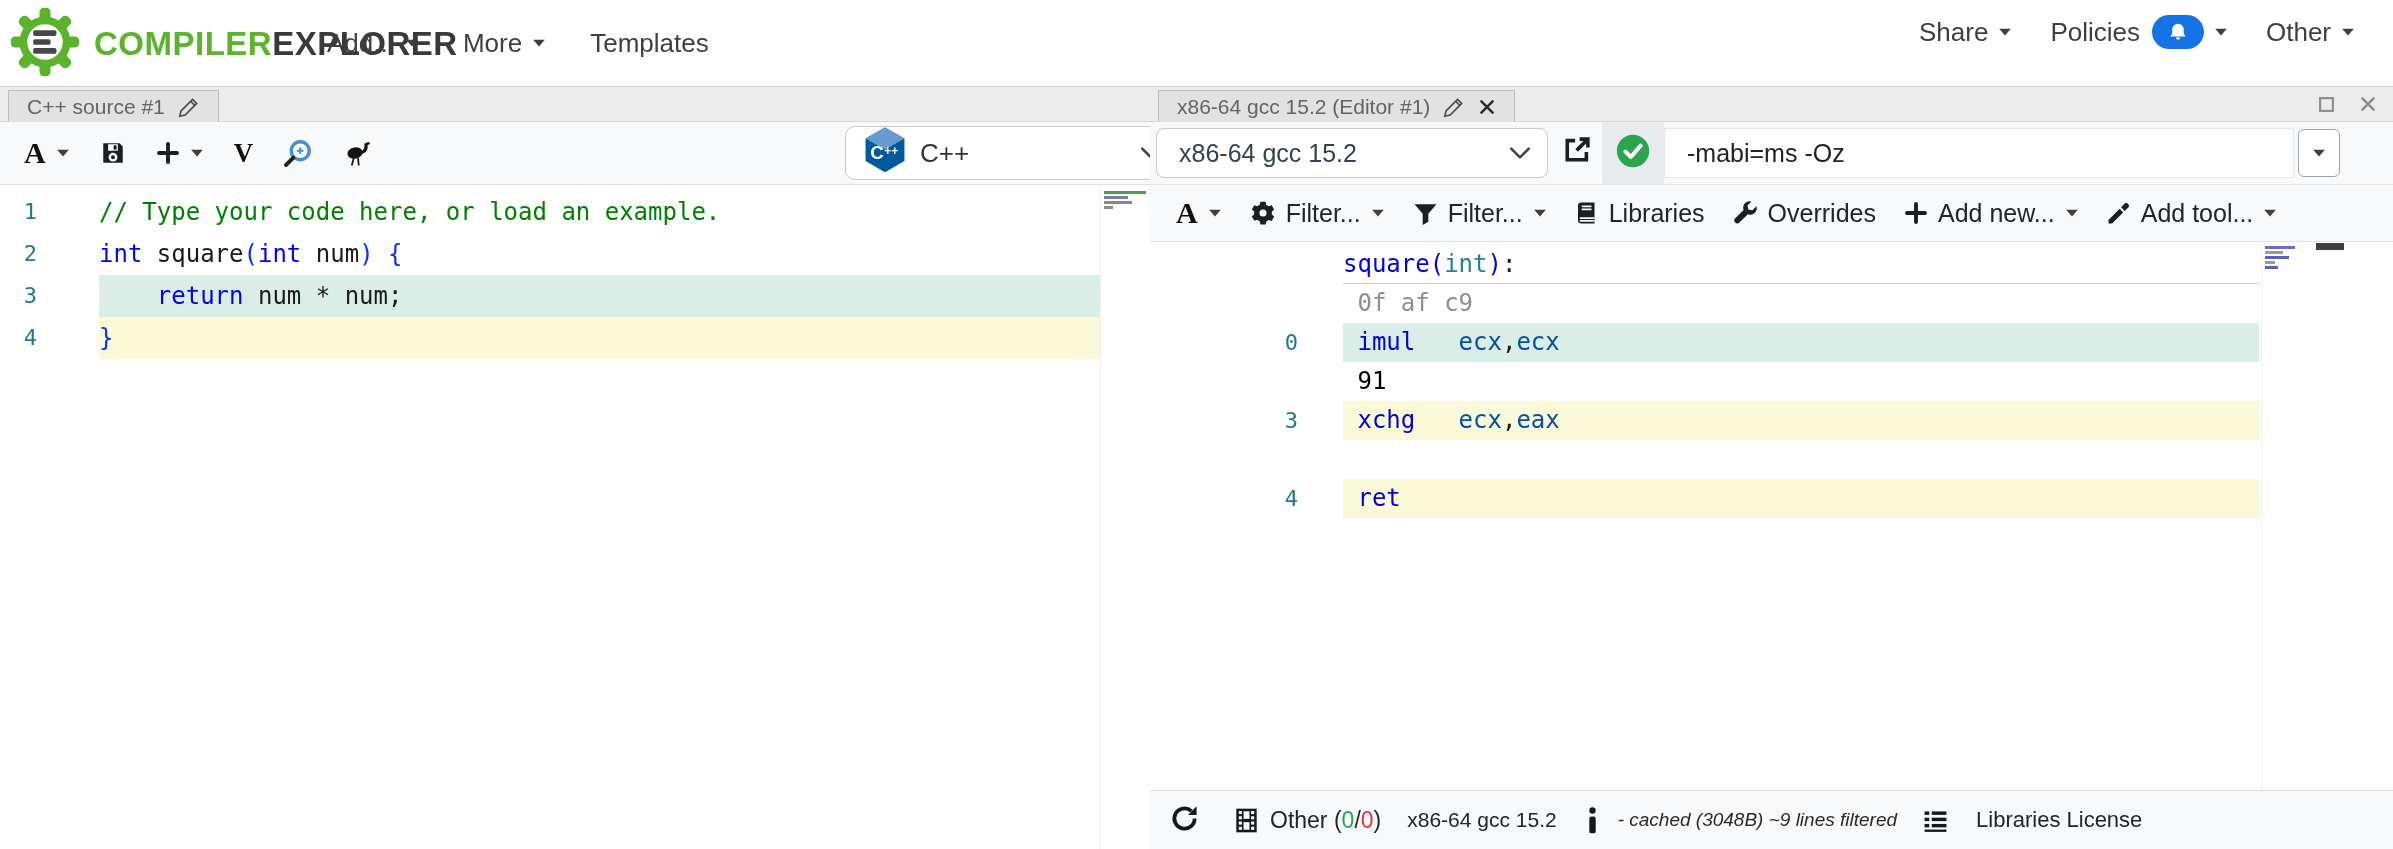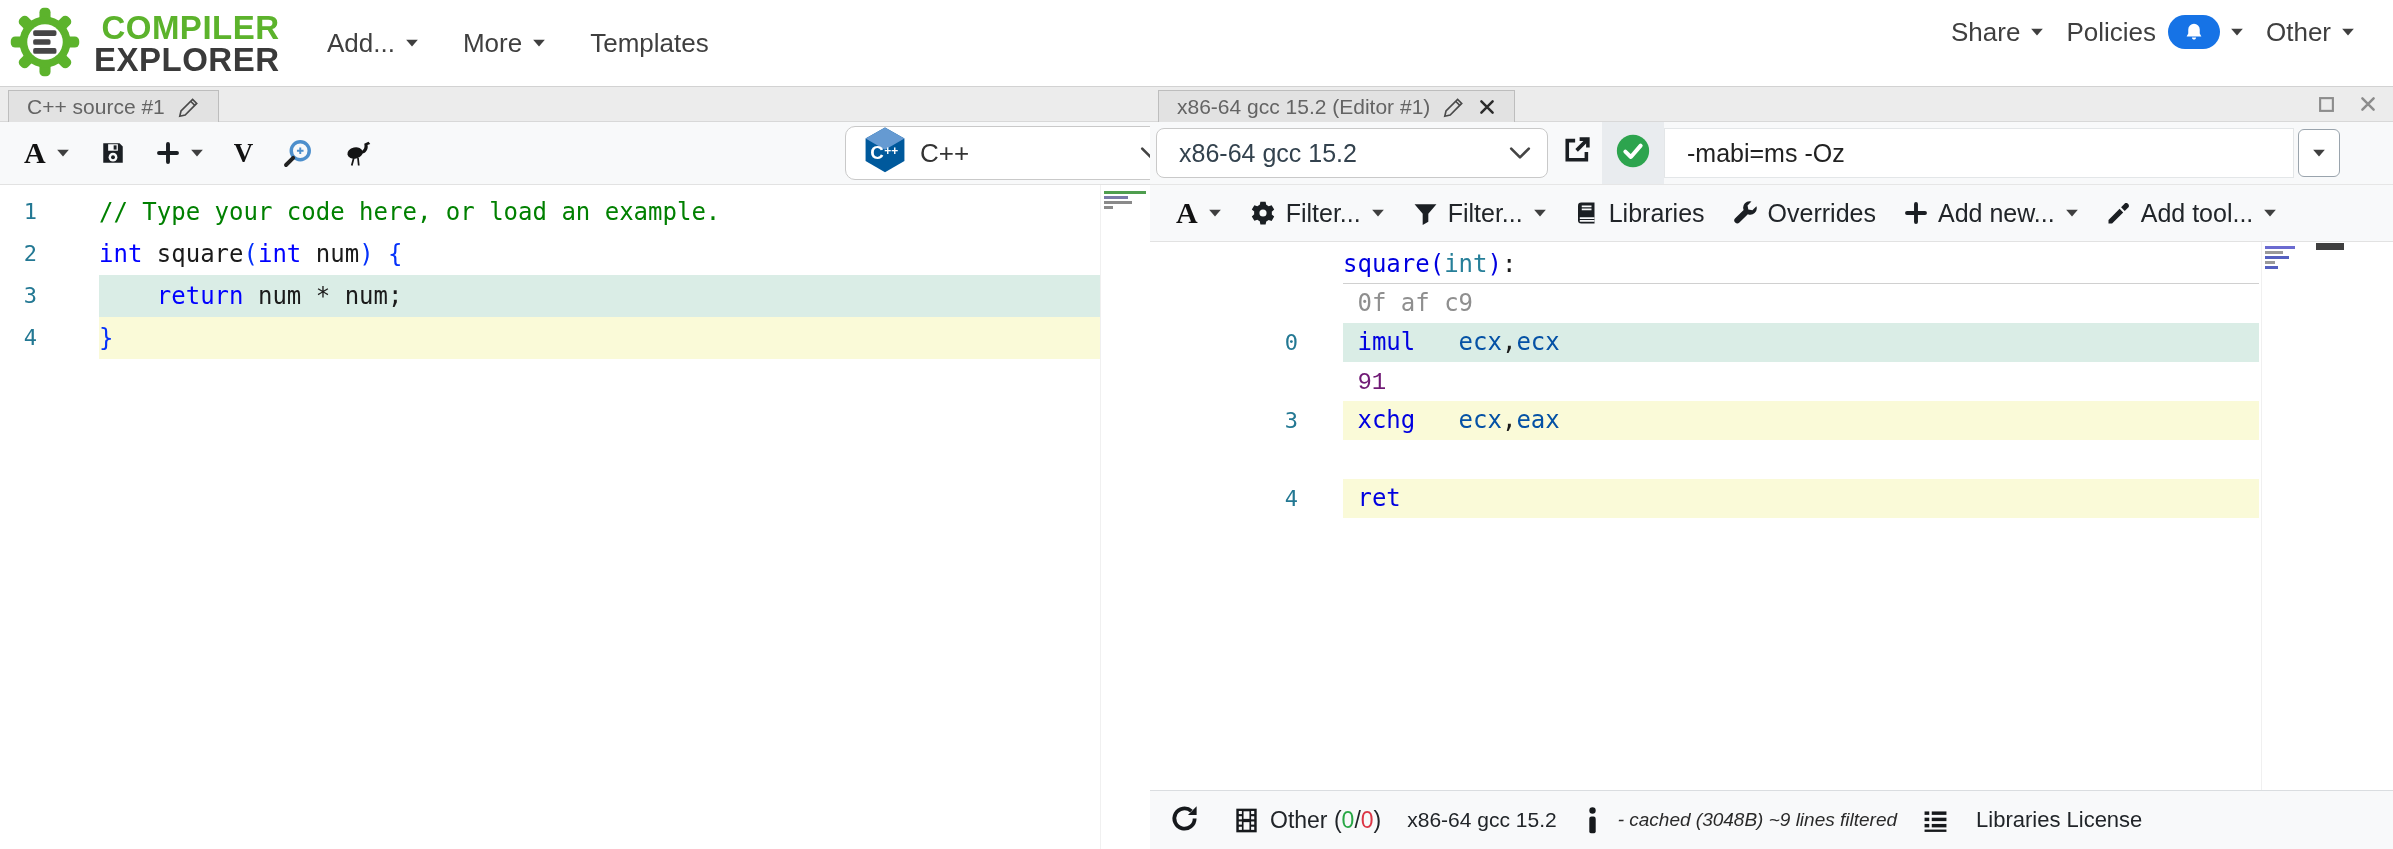--- a/index.html
+++ b/index.html
@@ -4,25 +4,25 @@
 <style>
   * { box-sizing: border-box; margin: 0; padding: 0; }
   html,body { background:#fff; }
   .app {
     position: relative; width: 2393px; height: 849px; overflow: hidden;
     font-family: "Liberation Sans", sans-serif; background:#fff;
   }
   
   .navbar { position:absolute; top:0; left:0; right:0; height:86px; background:#fff; }
   .brand { position:absolute; left:8px; top:5px; display:flex; align-items:center; gap:12px; cursor:pointer; }
-  .brand-text { display:flex; flex-direction:column;text-align:right; }
+  .brand-text { display:flex; flex-direction:row; }
   .brand-line1 { font-weight:900; font-size:33px; line-height:0.98; letter-spacing:0.5px; color:#5cb32c; }
   .brand-line2 { font-weight:900; font-size:33px; line-height:0.98; letter-spacing:0.5px; color:#3a3a3a; }
   .menus-left  { position:absolute; left:327px; top:0; height:86px; display:flex; align-items:center; gap:44px; }
-  .menus-right { position:absolute; right:38px; top:0; height:64px; display:flex; align-items:center; gap:22px; }
+  .menus-right { position:absolute; right:38px; top:0; height:64px; display:flex; align-items:center; gap:38px; }
   .menu-item { display:flex; align-items:center; gap:10px; font-size:26px; color:#3f3f3f; cursor:pointer; white-space:nowrap; }
   .caret { display:inline-flex; color:#3f3f3f; }
   .caret svg { display:block; }
   .pill { width:52px; height:34px; border-radius:17px; display:flex; align-items:center; justify-content:center; margin-left:2px; }
   
   .workspace { position:absolute; top:86px; left:0; right:0; bottom:0; background:#fff; }
   .pane { position:absolute; top:0; bottom:0; background:#fff; }
   .pane-left { left:0; width:1185px; }
   .splitter { position:absolute; left:1185px; width:14px; top:0; bottom:0; background:#ebebeb;
               border-left:1px solid #e0e0e0; border-right:1px solid #e0e0e0; cursor:col-resize; }
@@ -424,21 +424,21 @@
           <div class="mm-bar" style="left:3px; top:4px;  width:30px; background:#6b6bd0;"></div>
           <div class="mm-bar" style="left:3px; top:9px;  width:18px; background:#9a9a9a;"></div>
           <div class="mm-bar" style="left:3px; top:14px; width:24px; background:#5560c0;"></div>
           <div class="mm-bar" style="left:3px; top:19px; width:10px; background:#9a9a9a;"></div>
           <div class="mm-bar" style="left:3px; top:24px; width:13px; background:#5560c0;"></div>
         </div>
         <div class="scroll-dash" style="left:1166px; top:1px; width:28px; height:7px; background:#3f3f3f;"></div>
       <div class="code-row" style="top: 3px; height: 39px; line-height: 39px;"><span class="gutter" style="width: 148px; line-height: 39px;"></span><span class="content" style="left: 193px; width: 916px; border-bottom: 1px solid rgb(208, 208, 208);"><span style="color: rgb(0, 0, 224);">square</span><span style="color: rgb(0, 0, 224);">(</span><span style="color: rgb(38, 127, 153);">int</span><span style="color: rgb(0, 0, 224);">)</span><span style="color: rgb(27, 27, 27);">:</span></span></div>
           <div class="code-row" style="top: 42px; height: 39px; line-height: 39px;"><span class="gutter" style="width: 148px; line-height: 39px;"></span><span class="content" style="left: 193px; width: 916px;"><span style="color: rgb(143, 143, 143);"> 0f af c9</span></span></div>
           <div class="code-row" style="top: 81px; height: 39px; line-height: 39px;"><span class="gutter" style="width: 148px; line-height: 39px;">0</span><span class="content" style="left: 193px; width: 916px; background: rgb(218, 237, 230);"><span style="color: rgb(27, 27, 27);"> </span><span style="color: rgb(0, 0, 224);">imul</span><span style="color: rgb(27, 27, 27);">   </span><span style="color: rgb(4, 81, 165);">ecx</span><span style="color: rgb(27, 27, 27);">,</span><span style="color: rgb(4, 81, 165);">ecx</span></span></div>
-          <div class="code-row" style="top: 120px; height: 39px; line-height: 39px;"><span class="gutter" style="width: 148px; line-height: 39px;"></span><span class="content" style="left: 193px; width: 916px;"><span style="color: #701a75; font-family: Liberation Mono, monospace;"> 91</span></span></div>
+          <div class="code-row" style="top: 120px; height: 39px; line-height: 39px;"><span class="gutter" style="width: 148px; line-height: 39px;"></span><span class="content" style="left: 193px; width: 916px;"><span style="color: #000000;"> 91</span></span></div>
           <div class="code-row" style="top: 159px; height: 39px; line-height: 39px;"><span class="gutter" style="width: 148px; line-height: 39px;">3</span><span class="content" style="left: 193px; width: 916px; background: rgb(250, 250, 216);"><span style="color: rgb(27, 27, 27);"> </span><span style="color: rgb(0, 0, 224);">xchg</span><span style="color: rgb(27, 27, 27);">   </span><span style="color: rgb(4, 81, 165);">ecx</span><span style="color: rgb(27, 27, 27);">,</span><span style="color: rgb(4, 81, 165);">eax</span></span></div>
           <div class="code-row" style="top: 237px; height: 39px; line-height: 39px;"><span class="gutter" style="width: 148px; line-height: 39px;">4</span><span class="content" style="left: 193px; width: 916px; background: rgb(250, 250, 216);"><span style="color: rgb(27, 27, 27);"> </span><span style="color: rgb(0, 0, 224);">ret</span></span></div>
         </div>
 
       <div class="statusbar">
         <button class="sicon m-refresh">
           <span><svg width="29" height="29" viewBox="0 0 16 16" fill="none">
                 <path d="M13.6 8 A5.6 5.6 0 1 1 11.8 3.9" stroke="currentColor" stroke-width="2.1"></path>
                 <path d="M14.7 1.2 L14.7 6 L9.9 6 Z" fill="currentColor"></path>
               </svg></span>

